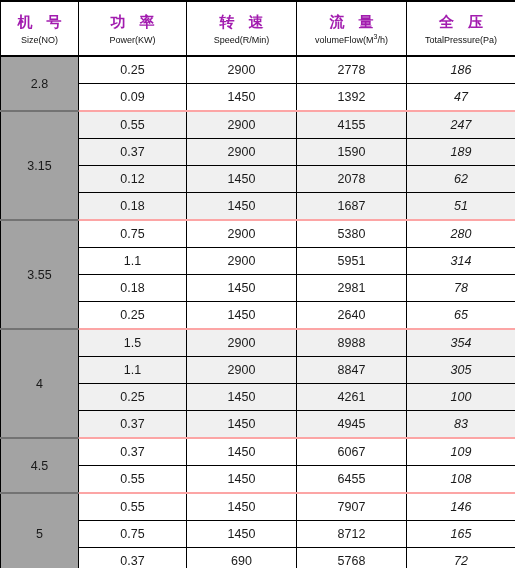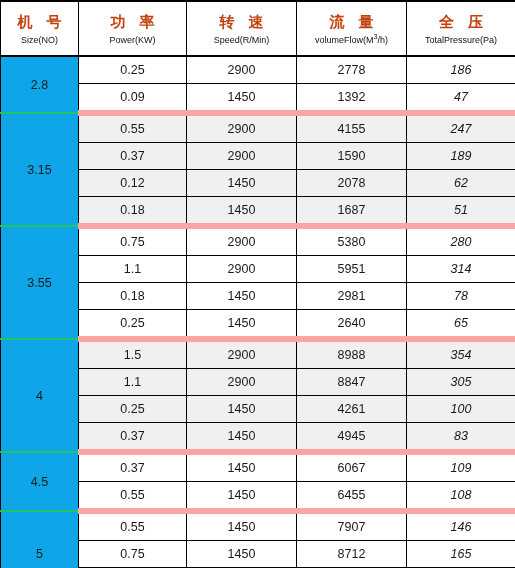--- a/index.html
+++ b/index.html
@@ -50,21 +50,21 @@
     border-bottom: 2px solid #000;
     padding: 4px 2px 5px 2px;
   }
   .hdr-cn {
     display: block;
     font-size: 15px;
     font-weight: bold;
     letter-spacing: 5px;
     text-indent: 5px;
     line-height: 19px;
-    color: #c2410c;
+    color: #a21caf;
   }
   .hdr-en {
     display: block;
     font-size: 9px;
     font-weight: normal;
     line-height: 12px;
     margin-top: 3px;
     color: #111;
     letter-spacing: 0;
   }
@@ -78,31 +78,31 @@
   tbody tr { height: 27px; }
   tbody td {
     font-size: 12.5px;
     line-height: 26px;
     border-top: 1px solid #000;
     border-bottom: 1px solid #000;
   }
 
   
   td.size-cell {
-    background: #0ea5e9;
+    background: #a3a3a3;
     color: #1a1a1a;
     font-size: 12.5px;
     border-left: 2px solid #000;
     border-top: 2px solid #000;
-    border-bottom: 2px solid #22c55e;
+    border-bottom: 2px solid #737373;
   }
 
   
   tr.group-first > td.data-cell { border-top: 2px solid #000; }
-  tr.group-last  > td.data-cell { border-bottom: 6px solid #fca5a5; }
+  tr.group-last  > td.data-cell { border-bottom: 2px solid #fca5a5; }
 
   td.data-cell { background: #ffffff; }
   td.last-col  { border-right: 2px solid #000; font-style: italic; }
 
   
   tr.hl > td.data-cell {
     background: #f0f0f0;
     color: #29abe2;
   }
 </style>

